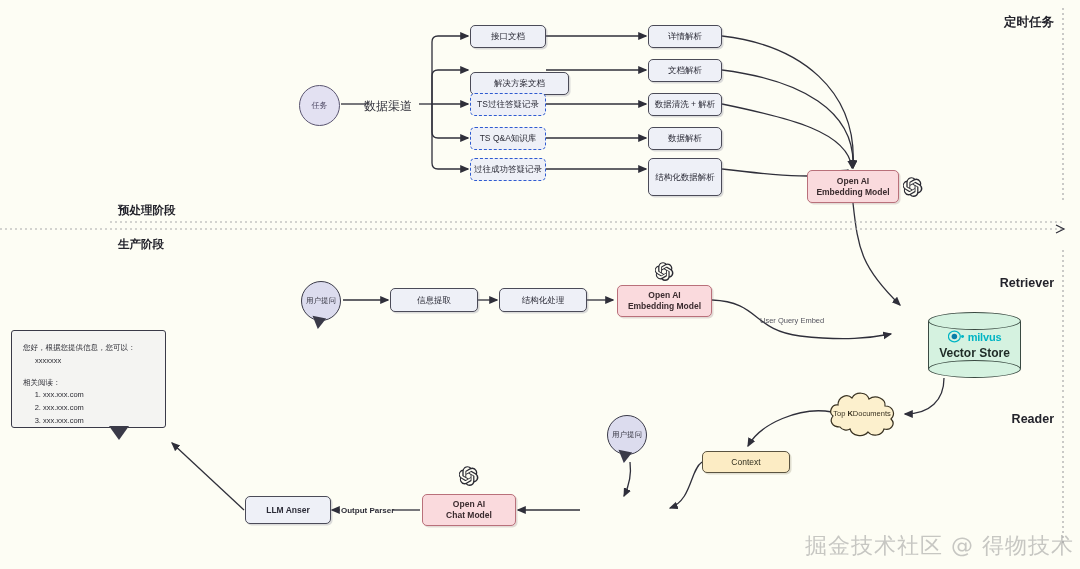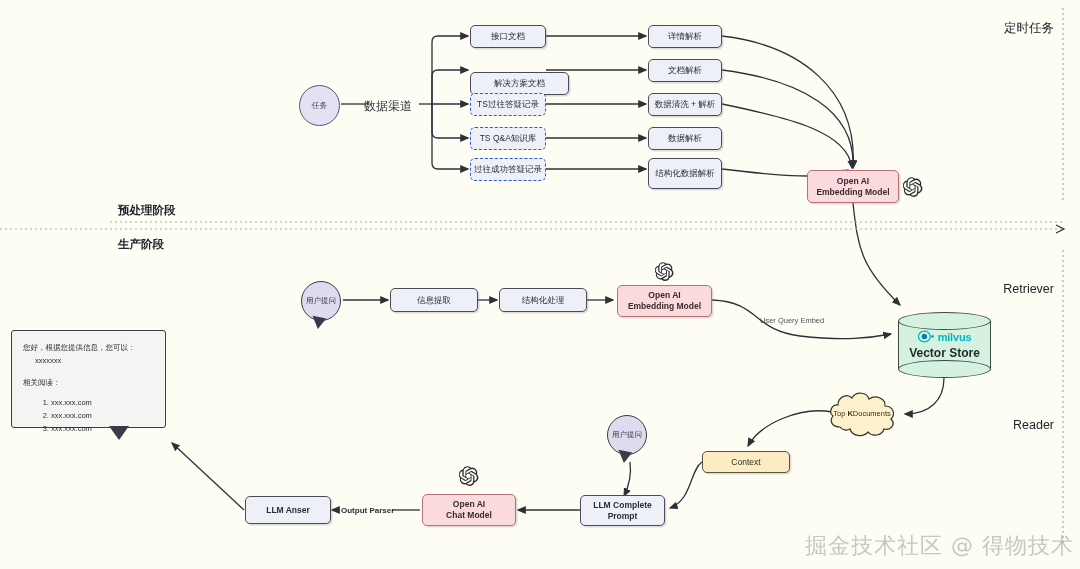--- a/index.html
+++ b/index.html
@@ -95,41 +95,41 @@
     border:1.3px solid #3a3a48;
     border-radius:3px;
     box-sizing:border-box;
     padding:10px 11px;
     font-size:7.5px;
     color:#2b2b33;
     line-height:1.75;
   }
   .answer-box .indent{padding-left:12px;}
   .answer-box .gap{height:9px;}
-  .answer-box ol{margin:8px;padding-left:20px;}
+  .answer-box ol{margin:0;padding-left:20px;}
   .answer-box ol li{line-height:1.7;}
   .answer-tail{
     position:absolute;
     width:0;height:0;
     border-left:9px solid transparent;
     border-right:9px solid transparent;
     border-top:13px solid #f4f4f2;
     z-index:3;
   }
   .answer-tail::after{
     content:"";position:absolute;
     width:0;height:0;
     border-left:10px solid transparent;
     border-right:10px solid transparent;
     border-top:14px solid #3a3a48;
     top:-14px;left:-10px;z-index:-1;
   }
 
   
-  .cyl{position:absolute;}
+  .cyl{position:absolute;margin-left:30px;}
   .cyl .body{
     position:absolute;left:0;top:9px;
     width:100%;height:calc(100% - 18px);
     background:#d5f2e0;
     border-left:1.3px solid #3a4a42;
     border-right:1.3px solid #3a4a42;
     box-sizing:border-box;
   }
   .cyl .top{
     position:absolute;left:0;top:0;width:100%;height:18px;
@@ -155,21 +155,21 @@
     position:absolute;
     display:flex;flex-direction:row;align-items:center;justify-content:center;
     font-size:7.5px;color:#3a3322;line-height:1.35;text-align:center;
   }
   .cloud .label{position:relative;z-index:2;}
   .cloud .label b{font-weight:bold;}
 
   
   .flabel{position:absolute;font-size:12px;color:#2e2e38;white-space:nowrap;}
   .flabel.gray{color:#55555f;}
-  .sect-label{position:absolute;font-weight:normal;color:#23232b;white-space:nowrap;margin-top:6px;}
+  .sect-label{position:absolute;font-weight:bold;color:#23232b;white-space:nowrap;}
   .sect-cn{font-size:12.5px;}
   .sect-en{font-size:12.5px;}
   .stage-label{position:absolute;font-weight:bold;font-size:11.5px;color:#23232b;white-space:nowrap;}
 
   
   .watermark{
     position:absolute;right:6px;bottom:8px;
     font-size:22px;color:#9b9b9b;opacity:.55;
     font-family:"DejaVu Sans",sans-serif;
     white-space:nowrap;letter-spacing:1px;
@@ -278,21 +278,21 @@
   </div>
   <div class="node n-blue" style="left:648px;top:59px;width:74px;height:23px;">
     <span>文档解析</span>
   </div>
   <div class="node n-blue" style="left:648px;top:93px;width:74px;height:23px;">
     <span>数据清洗 + 解析</span>
   </div>
   <div class="node n-blue" style="left:648px;top:127px;width:74px;height:23px;">
     <span>数据解析</span>
   </div>
-  <div class="node n-blue" style="left:648px;top:158px;width:74px;height:31px;">
+  <div class="node n-blue" style="left:648px;top:158px;width:74px;height:38px;">
     <span>结构化数据解析</span>
   </div>
 
   <div class="node n-pink" style="left:807px;top:170px;width:92px;height:33px;flex-direction:column;">
     <span>Open AI</span>
     <span>Embedding Model</span>
   </div>
   <svg class="oai" style="left:903px;top:177px;" width="20" height="20" viewBox="0 0 24 24">
     <path fill="#2b2b33" d="M21.6 9.9a5.9 5.9 0 0 0-.5-4.9 6 6 0 0 0-6.4-2.9A5.9 5.9 0 0 0 10.3.2 6 6 0 0 0 4.6 4.3a5.9 5.9 0 0 0-4 2.9 6 6 0 0 0 .8 7 5.9 5.9 0 0 0 .5 4.9 6 6 0 0 0 6.4 2.9 5.9 5.9 0 0 0 4.4 2 6 6 0 0 0 5.7-4.2 5.9 5.9 0 0 0 4-2.9 6 6 0 0 0-.8-7Zm-9 12.3a4.5 4.5 0 0 1-2.9-1l.1-.1 4.8-2.8a.8.8 0 0 0 .4-.7v-6.8l2 1.2v5.6a4.5 4.5 0 0 1-4.4 4.6ZM2.9 18a4.4 4.4 0 0 1-.5-3l.1.1 4.8 2.8a.8.8 0 0 0 .8 0l5.9-3.4v2.3l-5 2.9a4.5 4.5 0 0 1-6.1-1.7ZM1.7 7.9a4.5 4.5 0 0 1 2.3-2v5.7a.8.8 0 0 0 .4.7l5.8 3.4-2 1.2-4.8-2.8a4.5 4.5 0 0 1-1.7-6.2Zm16.6 3.9-5.9-3.4 2-1.2 4.8 2.8a4.5 4.5 0 0 1-.7 8.1v-5.6a.8.8 0 0 0-.2-.7Zm2-3-.1-.1-4.8-2.8a.8.8 0 0 0-.8 0L8.7 9.3V7l4.9-2.8a4.5 4.5 0 0 1 6.7 4.6ZM7.6 12.9l-2-1.2V6.1a4.5 4.5 0 0 1 7.4-3.4l-.1.1-4.8 2.8a.8.8 0 0 0-.4.7Zm1.1-2.3 2.6-1.5 2.6 1.5v3l-2.6 1.5-2.6-1.5Z"></path>
   </svg>
@@ -348,24 +348,20 @@
 
   <div class="node n-cream" style="left:702px;top:451px;width:88px;height:22px;">
     <span>Context</span>
   </div>
 
   <div class="bubble" style="left:607px;top:415px;width:38px;height:38px;">
     <span>用户提问</span>
     <span class="tail"></span>
   </div>
 
-  <div class="node n-blue" style="left:580px;top:495px;width:85px;height:31px;flex-direction:column;font-weight:bold;">
-    <span>LLM Complete</span>
-    <span>Prompt</span>
-  </div>
 
   <div class="node n-pink" style="left:422px;top:494px;width:94px;height:32px;flex-direction:column;">
     <span>Open AI</span>
     <span>Chat Model</span>
   </div>
   <svg class="oai" style="left:459px;top:466px;" width="20" height="20" viewBox="0 0 24 24">
     <path fill="#2b2b33" d="M21.6 9.9a5.9 5.9 0 0 0-.5-4.9 6 6 0 0 0-6.4-2.9A5.9 5.9 0 0 0 10.3.2 6 6 0 0 0 4.6 4.3a5.9 5.9 0 0 0-4 2.9 6 6 0 0 0 .8 7 5.9 5.9 0 0 0 .5 4.9 6 6 0 0 0 6.4 2.9 5.9 5.9 0 0 0 4.4 2 6 6 0 0 0 5.7-4.2 5.9 5.9 0 0 0 4-2.9 6 6 0 0 0-.8-7Zm-9 12.3a4.5 4.5 0 0 1-2.9-1l.1-.1 4.8-2.8a.8.8 0 0 0 .4-.7v-6.8l2 1.2v5.6a4.5 4.5 0 0 1-4.4 4.6ZM2.9 18a4.4 4.4 0 0 1-.5-3l.1.1 4.8 2.8a.8.8 0 0 0 .8 0l5.9-3.4v2.3l-5 2.9a4.5 4.5 0 0 1-6.1-1.7ZM1.7 7.9a4.5 4.5 0 0 1 2.3-2v5.7a.8.8 0 0 0 .4.7l5.8 3.4-2 1.2-4.8-2.8a4.5 4.5 0 0 1-1.7-6.2Zm16.6 3.9-5.9-3.4 2-1.2 4.8 2.8a4.5 4.5 0 0 1-.7 8.1v-5.6a.8.8 0 0 0-.2-.7Zm2-3-.1-.1-4.8-2.8a.8.8 0 0 0-.8 0L8.7 9.3V7l4.9-2.8a4.5 4.5 0 0 1 6.7 4.6ZM7.6 12.9l-2-1.2V6.1a4.5 4.5 0 0 1 7.4-3.4l-.1.1-4.8 2.8a.8.8 0 0 0-.4.7Zm1.1-2.3 2.6-1.5 2.6 1.5v3l-2.6 1.5-2.6-1.5Z"></path>
   </svg>
 
   <div class="flabel" style="left:341px;top:506px;font-weight:bold;font-size:8px;">Output Parser</div>

